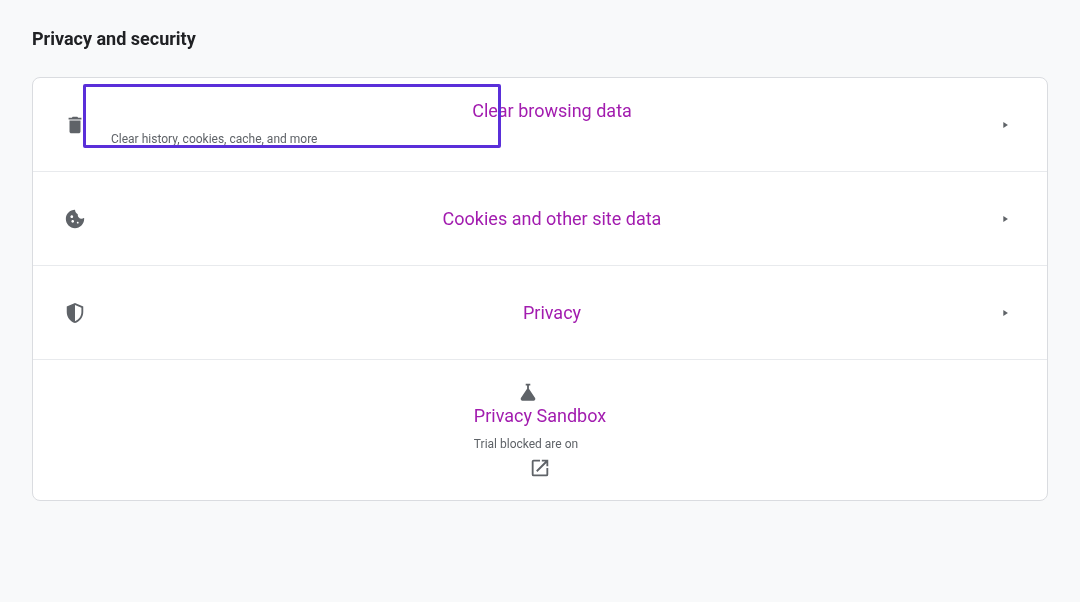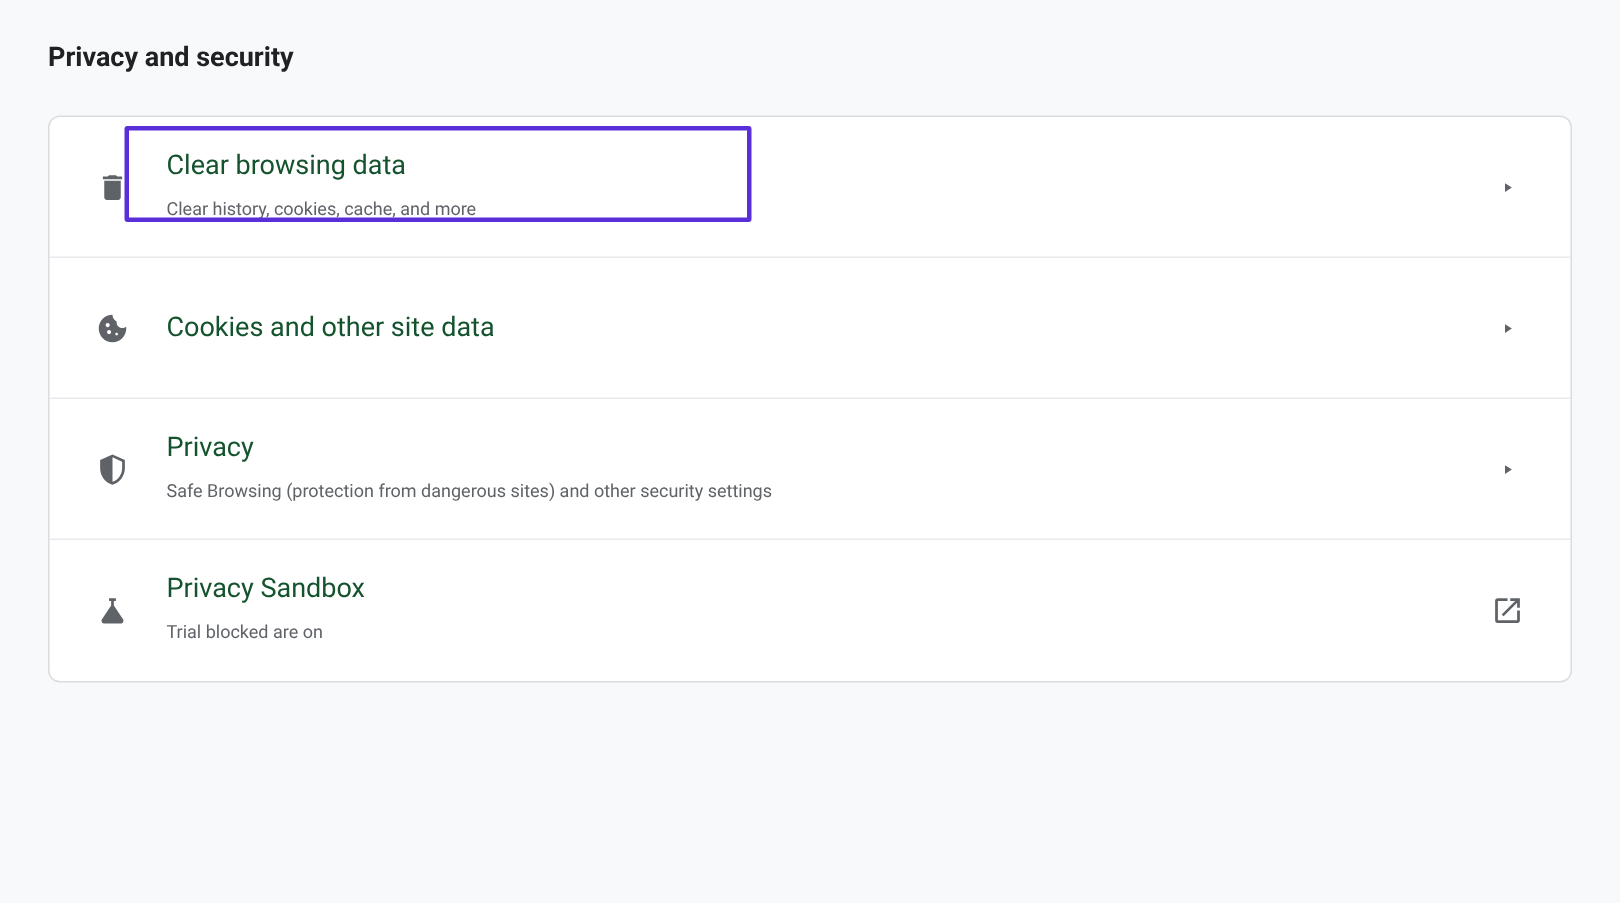--- a/index.html
+++ b/index.html
@@ -29,20 +29,21 @@
     .settings-row {
       display: flex;
       align-items: center;
       padding: 20px 30px;
       border-bottom: 1px solid #e8eaed;
       cursor: pointer;
       min-height: 94px;
     }
     .settings-row:last-child {
       border-bottom: none;
+      flex-direction: column;
     }
     .row-icon {
       width: 24px;
       height: 24px;
       margin-right: 24px;
       display: flex;
       align-items: center;
       justify-content: center;
       color: #5f6368;
       flex-shrink: 0;
@@ -51,22 +52,23 @@
       fill: #5f6368;
     }
     .row-content {
       flex: 1;
       display: flex;
       flex-direction: column;
       gap: 4px;
     }
     .row-title {
       font-size: 18px;
-      color: #14532d;
+      color: #a21caf;
       line-height: 24px;
+      text-align: center;
     }
     .row-subtitle {
       font-size: 12px;
       color: #5f6368;
       line-height: 24px;
     }
     .row-action {
       width: 24px;
       height: 24px;
       display: flex;
@@ -132,21 +134,20 @@
   </div>
 
   <div class="settings-row">
     <div class="row-icon">
       <svg width="22" height="22" viewBox="0 0 24 24">
           <path d="M12 1L3 5v6c0 5.55 3.84 10.74 9 12 5.16-1.26 9-6.45 9-12V5l-9-4zm0 2.18l7 3.12v4.7c0 4.52-2.98 8.69-7 9.93V3.18z"></path>
         </svg>
     </div>
     <div class="row-content">
       <span class="row-title">Privacy</span>
-      <span class="row-subtitle">Safe Browsing (protection from dangerous sites) and other security settings</span>
     </div>
     <div class="row-action">
       <svg width="10" height="10" viewBox="0 0 24 24">
           <path d="M8 5v14l11-7z"></path>
         </svg>
     </div>
   </div>
 
 
   <div class="settings-row">

